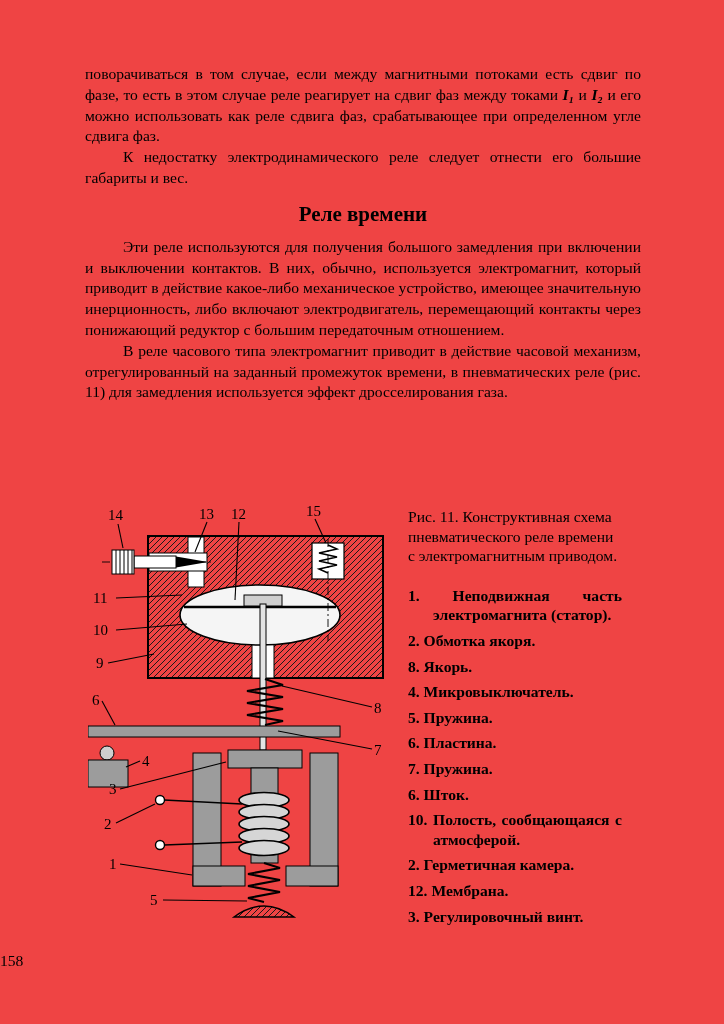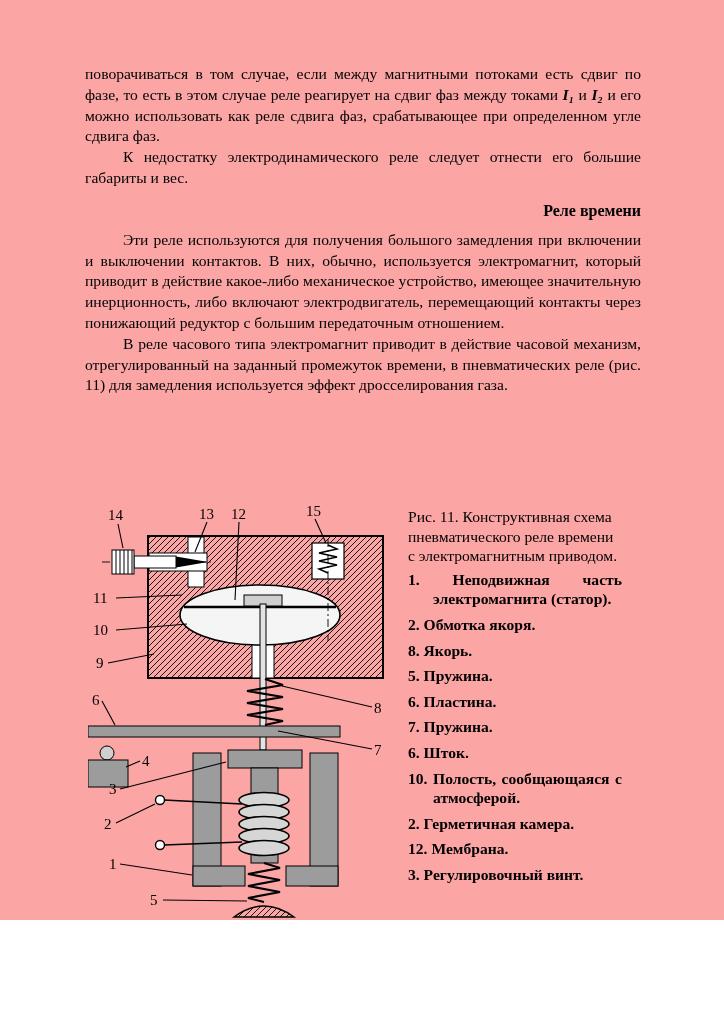--- a/index.html
+++ b/index.html
@@ -1,34 +1,34 @@
 <!DOCTYPE html>
 <html><head>
 <meta charset="utf-8">
 <style>
   html,body{margin:0;padding:0;background:#ffffff;}
   .page{
     position:relative;
-    width:724px;height:920px;
-    background:#fca5a5;
+    width:724px;height:1024px;
+    background:#ef4444;
     font-family:"Liberation Serif",serif;
     color:#000;
     overflow:hidden;
   }
   .text-block{position:absolute;left:85px;top:64px;width:556px;}
   .para{font-size:15.6px;line-height:20.8px;text-align:justify;margin:0;}
   .para.indent{text-indent:38px;}
   .bi{font-weight:bold;font-style:italic;}
-  .heading{font-size:16px;font-weight:bold;text-align:right;margin:13px 0 10px 0;}
+  .heading{font-size:21px;font-weight:bold;text-align:center;margin:13px 0 10px 0;}
   .figure{position:absolute;left:88px;top:503px;width:305px;height:425px;}
   .caption{
     position:absolute;left:408px;top:507px;width:214px;height:438px;
     overflow:hidden;font-size:15.6px;line-height:19.6px;
   }
-  .cap-intro{margin-bottom:4px;}
+  .cap-intro{margin-bottom:20px;}
   .cap-item{margin-bottom:6px;padding-left:25px;text-indent:-25px;text-align:justify;font-weight:bold;}
   .page-number{position:absolute;left:0;top:952px;width:724px;text-align:left;font-size:15.6px;}
   svg text{font-family:"Liberation Serif",serif;font-size:15px;fill:#000;}
 </style>
 </head>
 <body>
 
 <div class="page">
 
   <div class="text-block">
@@ -151,20 +151,21 @@
       </g>
     </svg>
   </div>
 
   <div class="caption">
     <div class="cap-intro">Рис. 11. Конструктивная схема пневматического реле времени с электромагнитным приводом.</div>
     <div>
         <div class="cap-item">1. Неподвижная часть электромагнита (статор).</div>
         <div class="cap-item">2. Обмотка якоря.</div>
         <div class="cap-item">8. Якорь.</div>
+        <div class="cap-item">4. Микровыключатель.</div>
         <div class="cap-item">5. Пружина.</div>
         <div class="cap-item">6. Пластина.</div>
         <div class="cap-item">7. Пружина.</div>
         <div class="cap-item">6. Шток.</div>
         <div class="cap-item">10. Полость, сообщающаяся с атмосферой.</div>
         <div class="cap-item">2. Герметичная камера.</div>
         <div class="cap-item">12. Мембрана.</div>
         <div class="cap-item">3. Регулировочный винт.</div>
       </div>
   </div>

